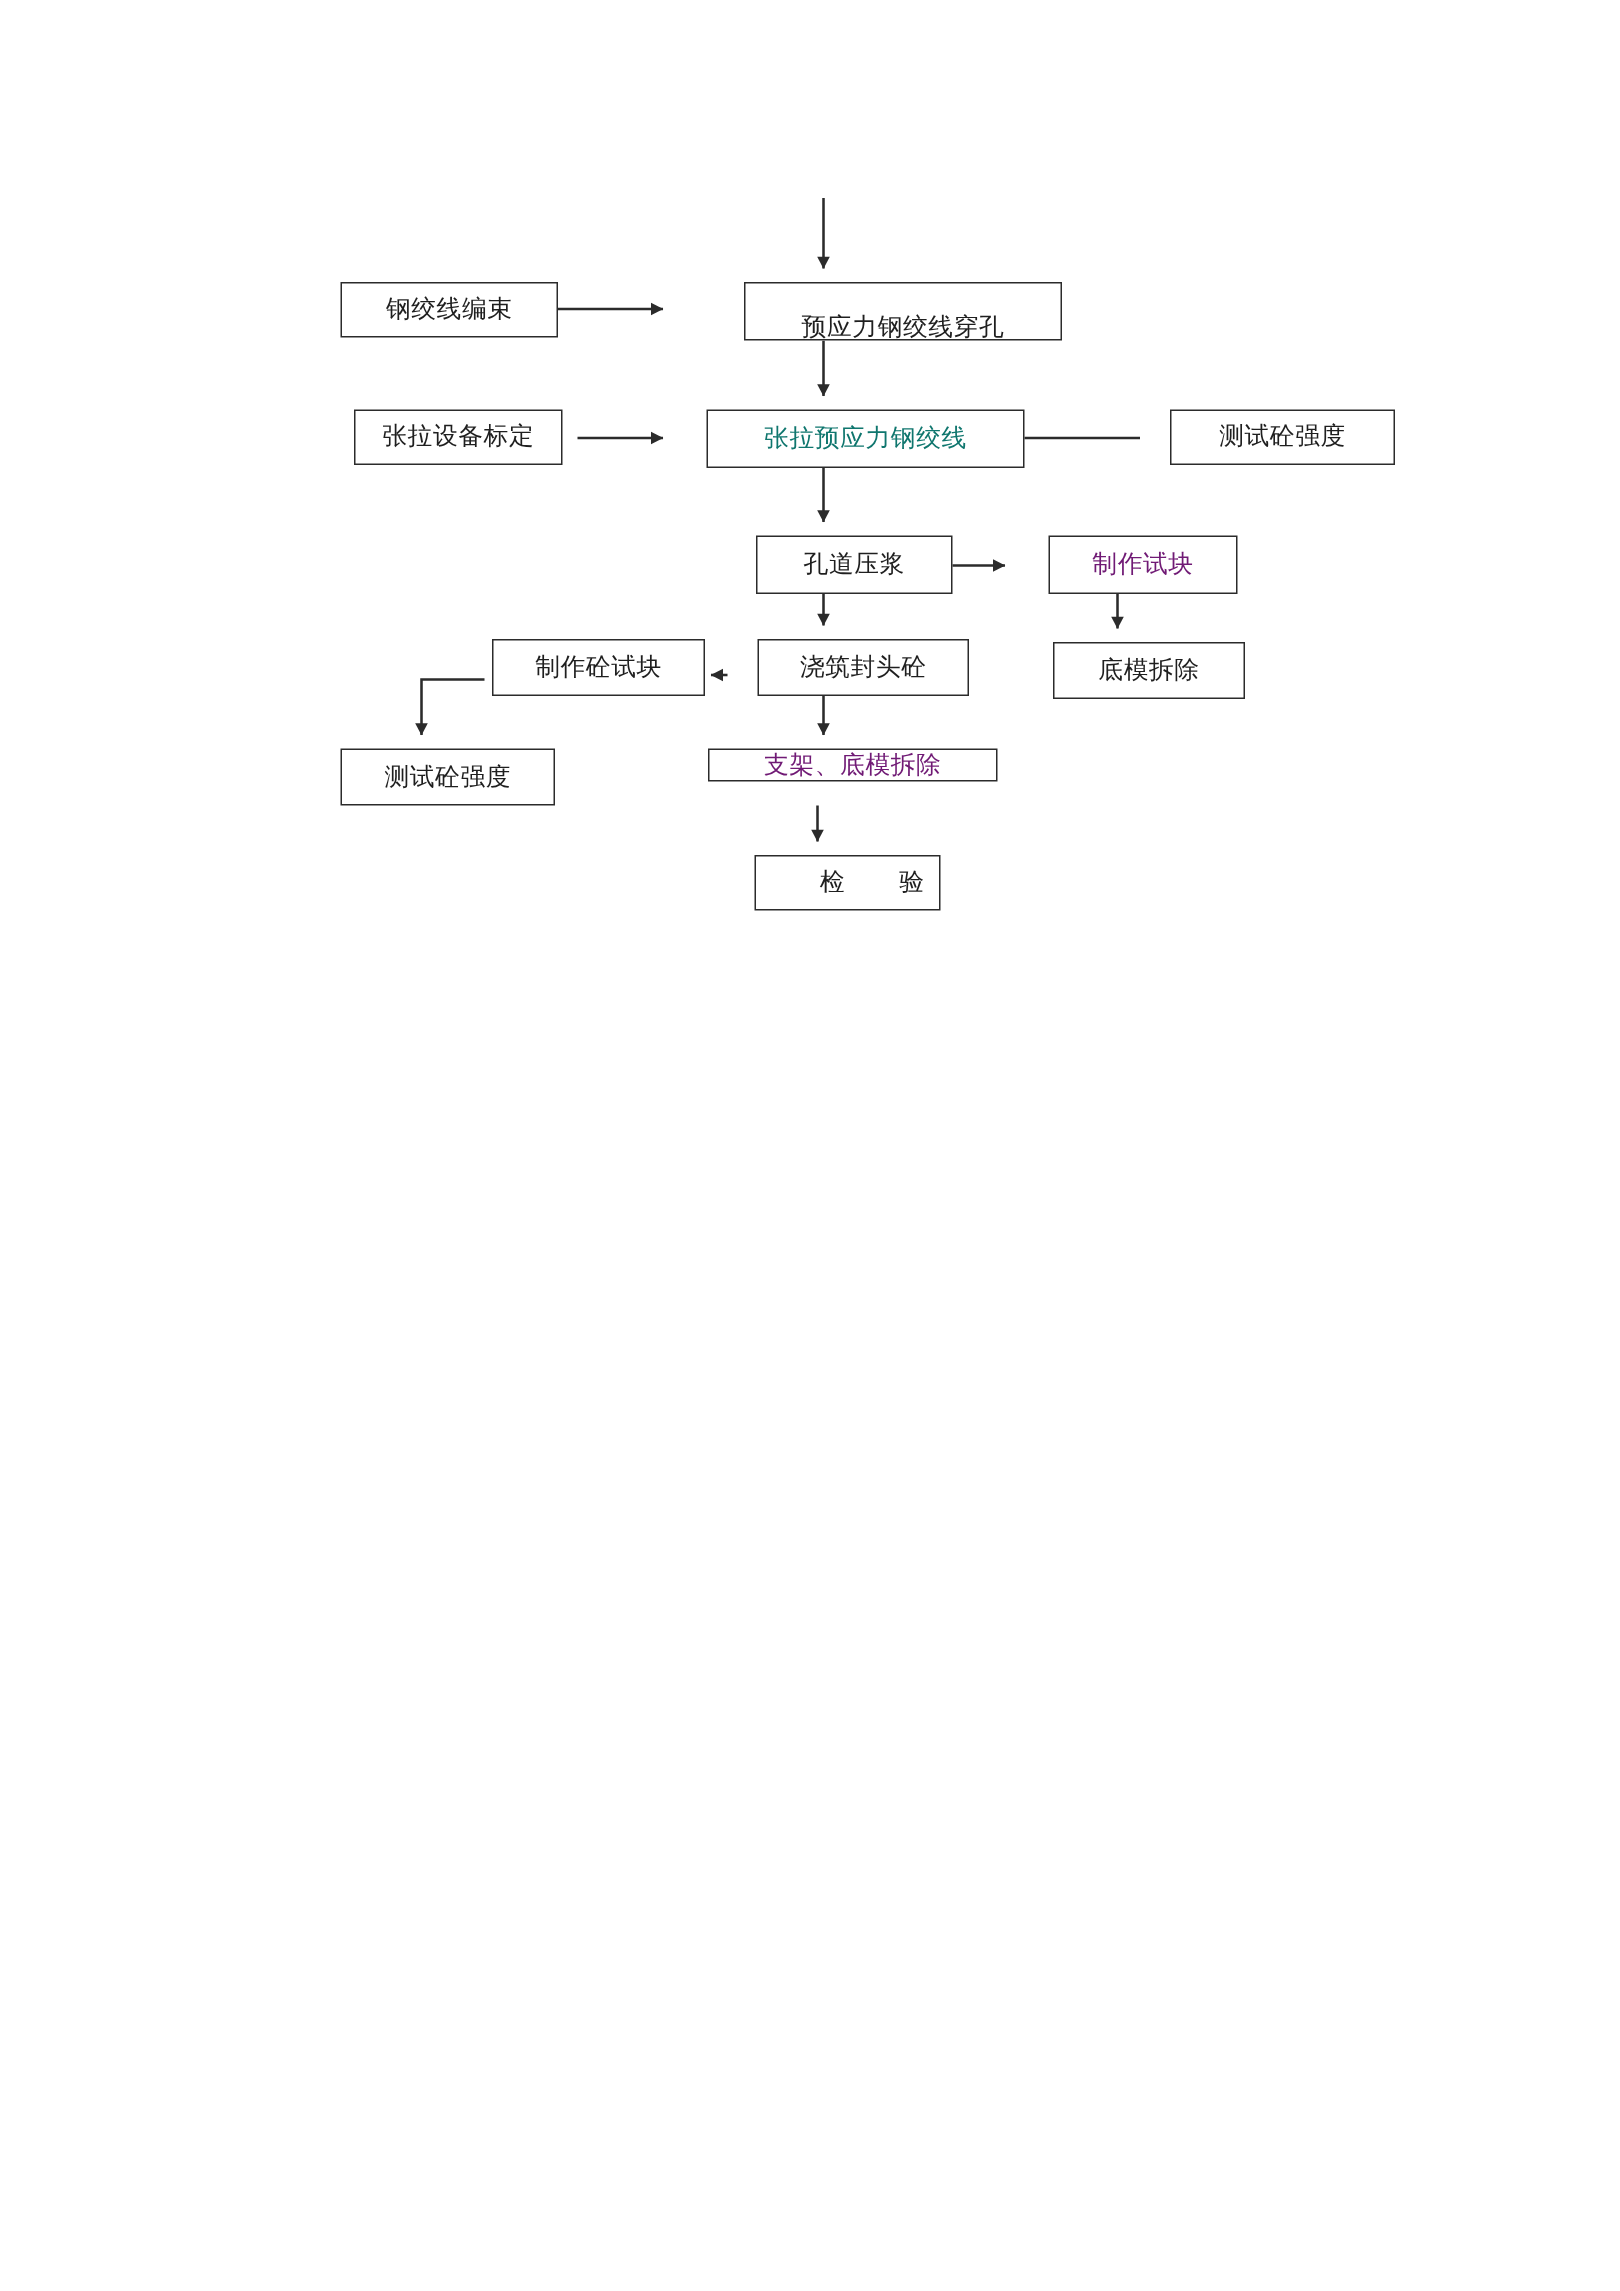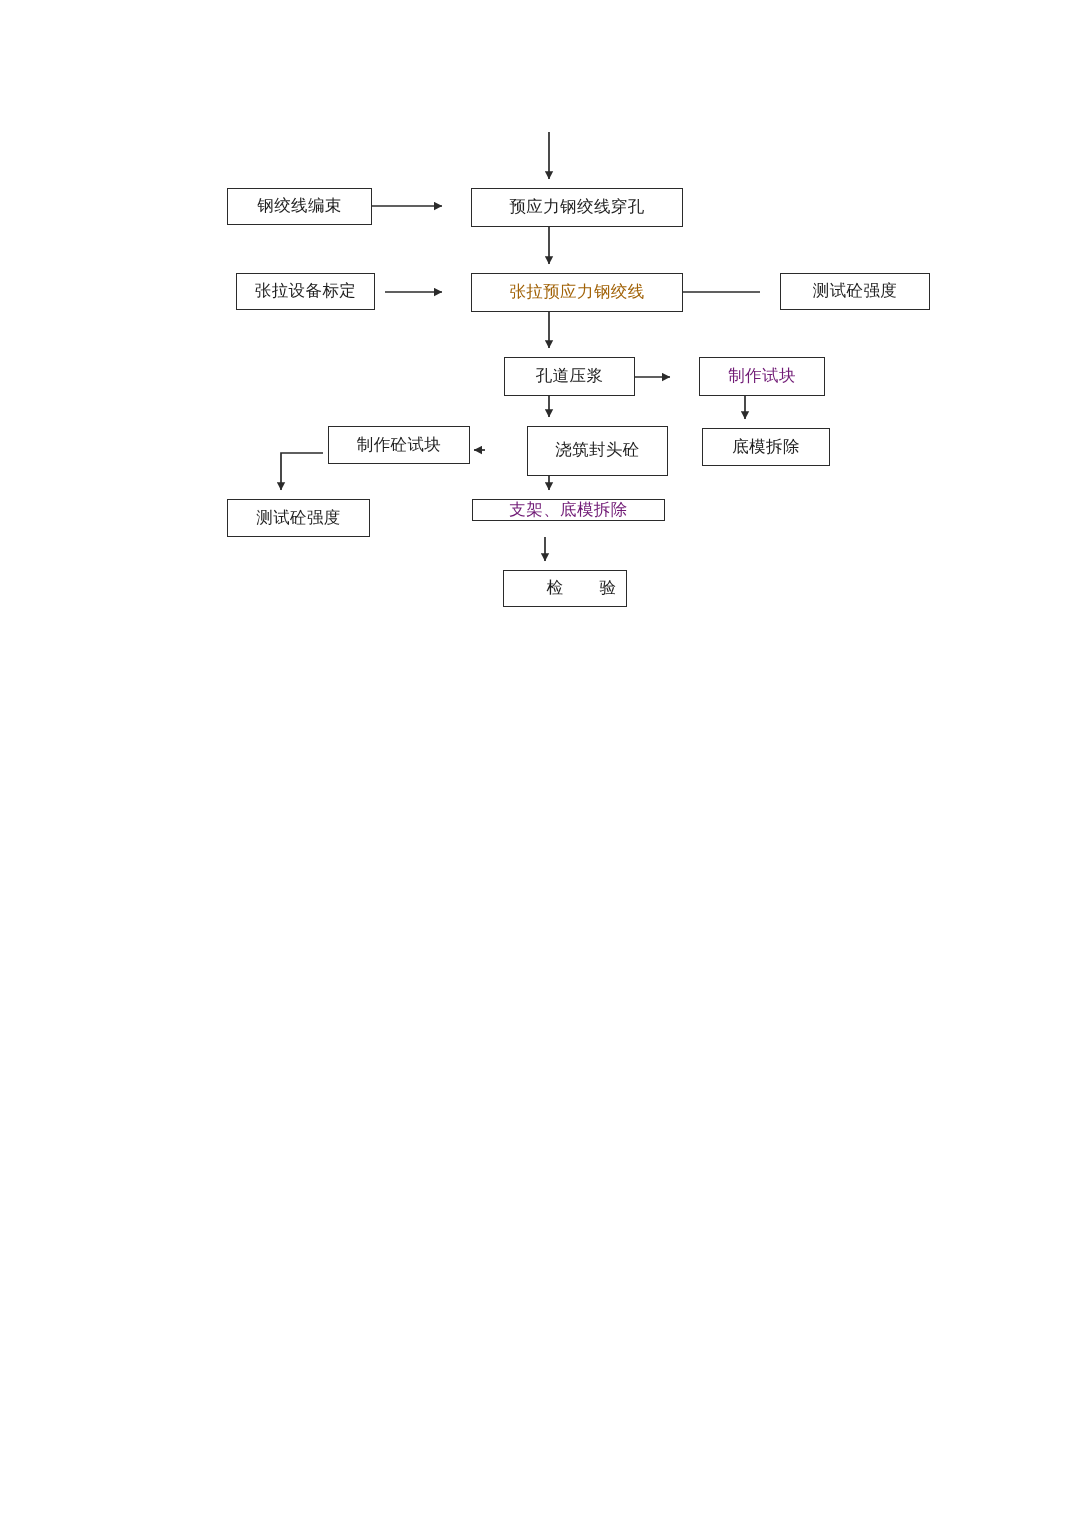--- a/index.html
+++ b/index.html
@@ -77,42 +77,42 @@
         <polyline points="323,453 281,453 281,490" fill="none" stroke="#2b2b2b" stroke-width="1.7" marker-end="url(#arrow-down)"></polyline>
         <polyline points="549,464 549,490" fill="none" stroke="#2b2b2b" stroke-width="1.7" marker-end="url(#arrow-down)"></polyline>
         <polyline points="545,537 545,561" fill="none" stroke="#2b2b2b" stroke-width="1.7" marker-end="url(#arrow-down)"></polyline>
       </g>
   </svg>
 
   <div id="nodes-layer">
       <div class="node" style="left: 207px; top: 188px; width: 145px; height: 37px; border-color: rgb(43, 43, 43); color: rgb(31, 31, 31);">
         <span>钢绞线编束</span>
       </div>
-      <div class="node" style="left: 451px; top: 188px; width: 212px; height: 39px; border-color: rgb(43, 43, 43); color: rgb(31, 31, 31);">
+      <div class="node" style="left: 476px; top: 188px; width: 212px; height: 39px; border-color: rgb(43, 43, 43); color: rgb(31, 31, 31); align-items: flex-end;">
         <span>预应力钢绞线穿孔</span>
       </div>
       <div class="node" style="left: 216px; top: 273px; width: 139px; height: 37px; border-color: rgb(43, 43, 43); color: rgb(31, 31, 31);">
         <span>张拉设备标定</span>
       </div>
-      <div class="node" style="left: 451px; top: 273px; width: 212px; height: 39px; border-color: rgb(43, 43, 43); color: #a16207;">
+      <div class="node" style="left: 451px; top: 273px; width: 212px; height: 39px; border-color: rgb(43, 43, 43); color: #0f766e;">
         <span>张拉预应力钢绞线</span>
       </div>
       <div class="node" style="left: 760px; top: 273px; width: 150px; height: 37px; border-color: rgb(43, 43, 43); color: rgb(31, 31, 31);">
         <span>测试砼强度</span>
       </div>
       <div class="node" style="left: 484px; top: 357px; width: 131px; height: 39px; border-color: rgb(43, 43, 43); color: rgb(31, 31, 31);">
         <span>孔道压浆</span>
       </div>
       <div class="node" style="left: 679px; top: 357px; width: 126px; height: 39px; border-color: rgb(43, 43, 43); color: #701a75;">
         <span>制作试块</span>
       </div>
       <div class="node" style="left: 308px; top: 426px; width: 142px; height: 38px; border-color: rgb(43, 43, 43); color: rgb(31, 31, 31);">
         <span>制作砼试块</span>
       </div>
-      <div class="node" style="left: 507px; top: 426px; width: 141px; height: 50px; border-color: rgb(43, 43, 43); color: rgb(31, 31, 31); font-family: Liberation Mono, monospace;">
+      <div class="node" style="left: 485px; top: 426px; width: 141px; height: 38px; border-color: rgb(43, 43, 43); color: rgb(31, 31, 31);">
         <span>浇筑封头砼</span>
       </div>
       <div class="node" style="left: 682px; top: 428px; width: 128px; height: 38px; border-color: rgb(43, 43, 43); color: rgb(31, 31, 31);">
         <span>底模拆除</span>
       </div>
       <div class="node" style="left: 207px; top: 499px; width: 143px; height: 38px; border-color: rgb(43, 43, 43); color: rgb(31, 31, 31);">
         <span>测试砼强度</span>
       </div>
       <div class="node" style="left: 452px; top: 499px; width: 193px; height: 22px; border-color: rgb(43, 43, 43); color: #701a75; text-align: right;">
         <span>支架、底模拆除</span>

